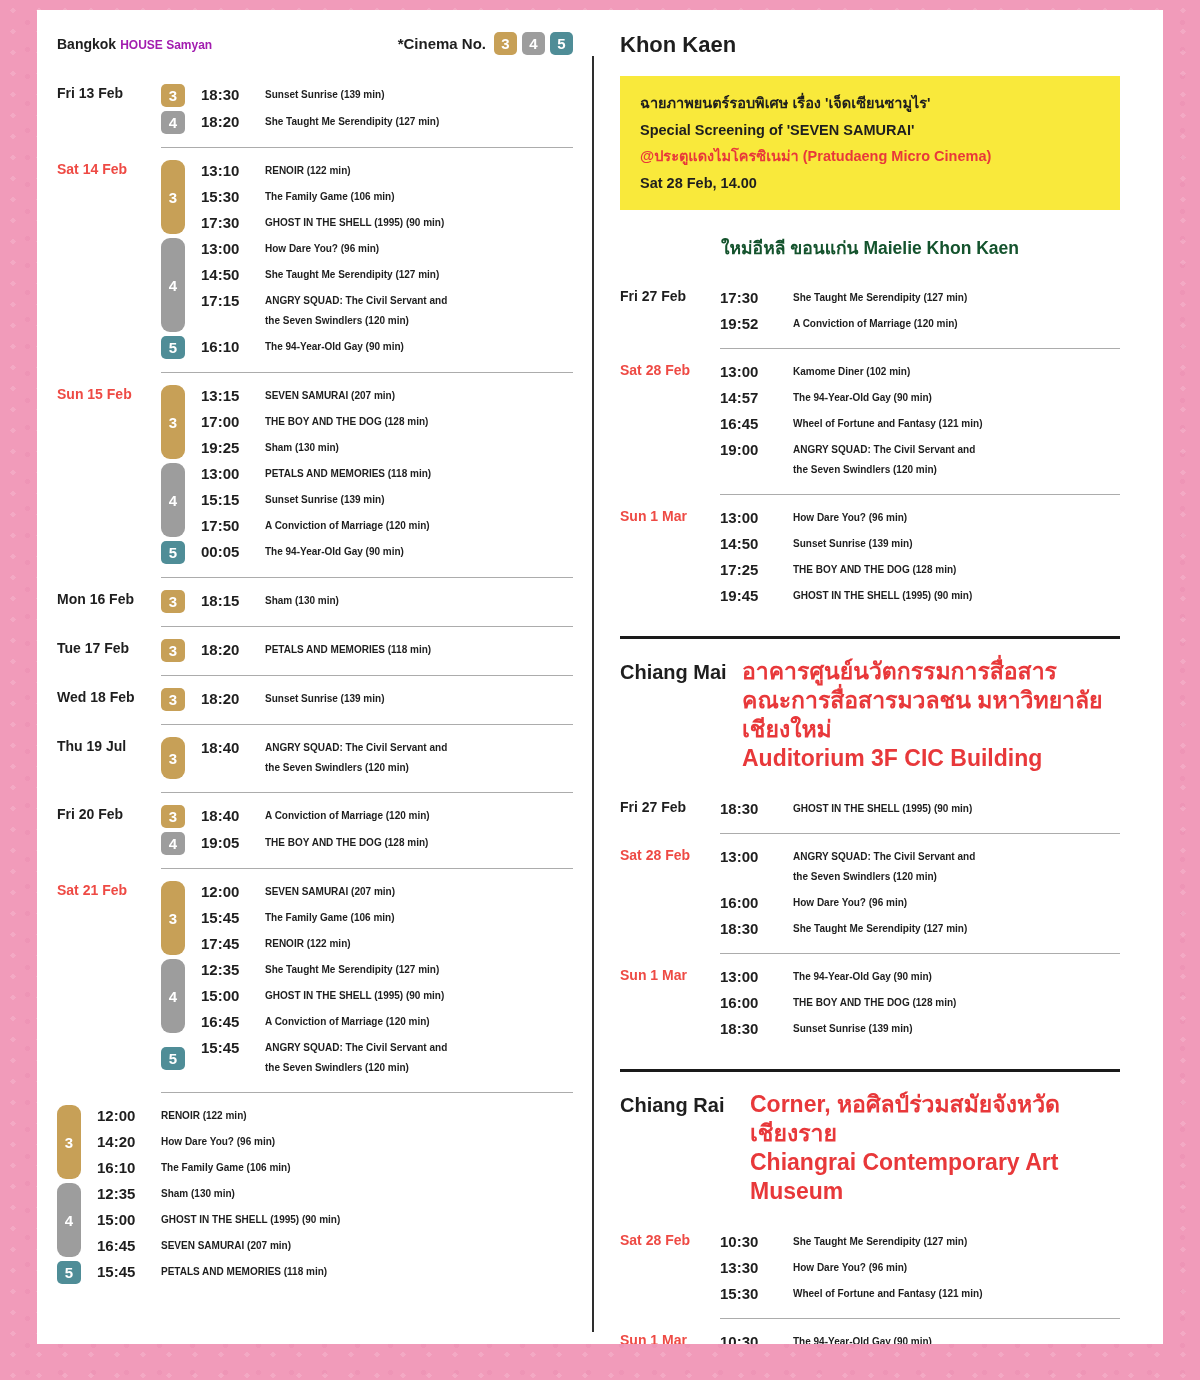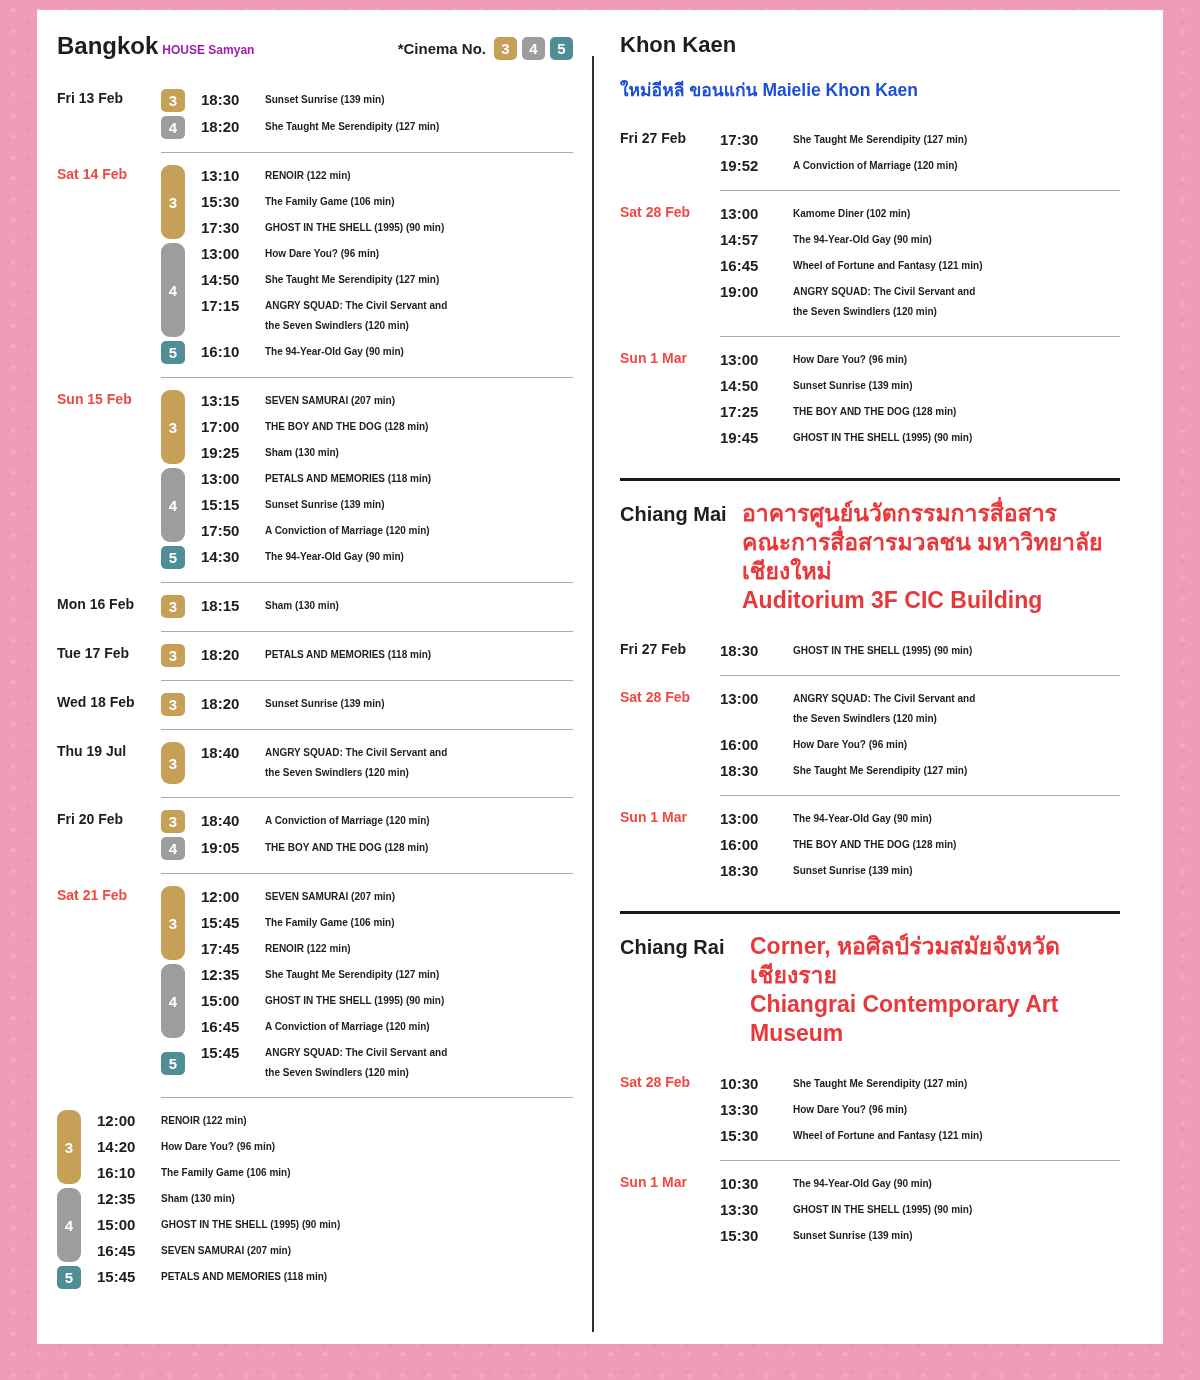--- a/index.html
+++ b/index.html
@@ -17,21 +17,21 @@
     position:absolute;left:37px;top:10px;width:1126px;height:1334px;
     background:#ffffff;overflow:hidden;
   }
   
   .col-left{position:absolute;left:20px;top:16px;width:516px;color:#1e1e1e;}
   .col-right{position:absolute;left:583px;top:16px;width:500px;color:#1e1e1e;}
   .vdivider{position:absolute;left:555px;top:46px;width:2px;height:1276px;background:#2e2e2e;}
 
   
   .bkk-header{display:flex;align-items:baseline;margin:6px 0 16px 0;}
-  .city-title{font-size:24px;font-weight:bold;letter-spacing:0;}
+  .city-title{font-size:14px;font-weight:bold;letter-spacing:0;}
   .venue-red{font-size:12px;font-weight:bold;color:#a21caf;margin-left:4px;}
   .cinema-key{margin-left:auto;display:flex;align-items:center;gap:5px;}
   .cinema-key .note{font-size:15px;font-weight:bold;margin-right:3px;}
   .keybadge{width:23px;height:23px;border-radius:5px;color:#fff;font-size:15px;font-weight:bold;
     display:flex;align-items:center;justify-content:center;}
 
   
   .day{display:flex;padding:11px 0;position:relative;}
   .day.sep::before{content:"";position:absolute;top:0;right:0;height:1px;background:#acacac;}
   .col-left .day.sep::before{left:104px;}
@@ -49,21 +49,21 @@
   .time{width:64px;flex-shrink:0;font-size:15px;font-weight:bold;line-height:20px;}
   .title{flex:1;font-size:10px;font-weight:bold;line-height:20px;white-space:pre-line;}
   .col-right .time{width:73px;}
   .col-right .date{width:100px;}
 
   
   .rc-city{font-size:22px;font-weight:bold;margin:6px 0 18px 0;}
   .yellowbox{background:#f9e93b;padding:14px 20px;margin-bottom:24px;}
   .yellowbox div{font-size:14.5px;font-weight:bold;line-height:26.5px;}
   .redtext{color:#e8383a;}
-  .venue-line{font-size:17.5px;font-weight:bold;color:#1d4ed8;margin:4px 0 12px 0;}
+  .venue-line{font-size:17.5px;font-weight:bold;color:#14532d;margin:4px 0 12px 0;text-align:center;}
   .thick{height:3px;background:#1a1a1a;margin:16px 0 18px 0;}
   .region-head{display:flex;margin-bottom:12px;}
   .region-head .rh-city{font-size:20px;font-weight:bold;flex-shrink:0;padding-top:4px;}
   .cm .rh-city{width:122px;}
   .cr .rh-city{width:130px;}
   .rh-venue{color:#e8383a;font-size:23px;font-weight:bold;line-height:29px;}
 </style>
 </head>
 <body>
 
@@ -203,21 +203,21 @@
                   <div class="title">A Conviction of Marriage (120 min)</div>
                 </div>
               </div>
             </div>
             <div class="cgroup">
               <div class="bwrap">
                 <div class="cbadge" style="background: rgb(79, 141, 151);">5</div>
               </div>
               <div class="rows">
                 <div class="row">
-                  <div class="time">14:30</div>
+                  <div class="time">00:05</div>
                   <div class="title">The 94-Year-Old Gay (90 min)</div>
                 </div>
               </div>
             </div>
           </div>
         </div>
         <div class="day sep">
           <div class="date">Mon 16 Feb</div>
           <div class="groups">
             <div class="cgroup">
@@ -419,20 +419,26 @@
         </div>
       </div>
   </div>
 
   <div class="vdivider"></div>
 
   <div class="col-right">
 
     <section>
       <div class="rc-city">Khon Kaen</div>
+      <div class="yellowbox">
+        <div>ฉายภาพยนตร์รอบพิเศษ เรื่อง 'เจ็ดเซียนซามูไร'</div>
+        <div>Special Screening of 'SEVEN SAMURAI'</div>
+        <div class="redtext">@ประตูแดงไมโครซิเนม่า (Pratudaeng Micro Cinema)</div>
+        <div>Sat 28 Feb, 14.00</div>
+      </div>
       <div class="venue-line">ใหม่อีหลี ขอนแก่น  Maielie Khon Kaen</div>
       <div id="kk-days">
           <div class="day">
             <div class="date">Fri 27 Feb</div>
             <div class="groups">
               <div class="row">
                 <div class="time">17:30</div>
                 <div class="title">She Taught Me Serendipity (127 min)</div>
               </div>
               <div class="row">

